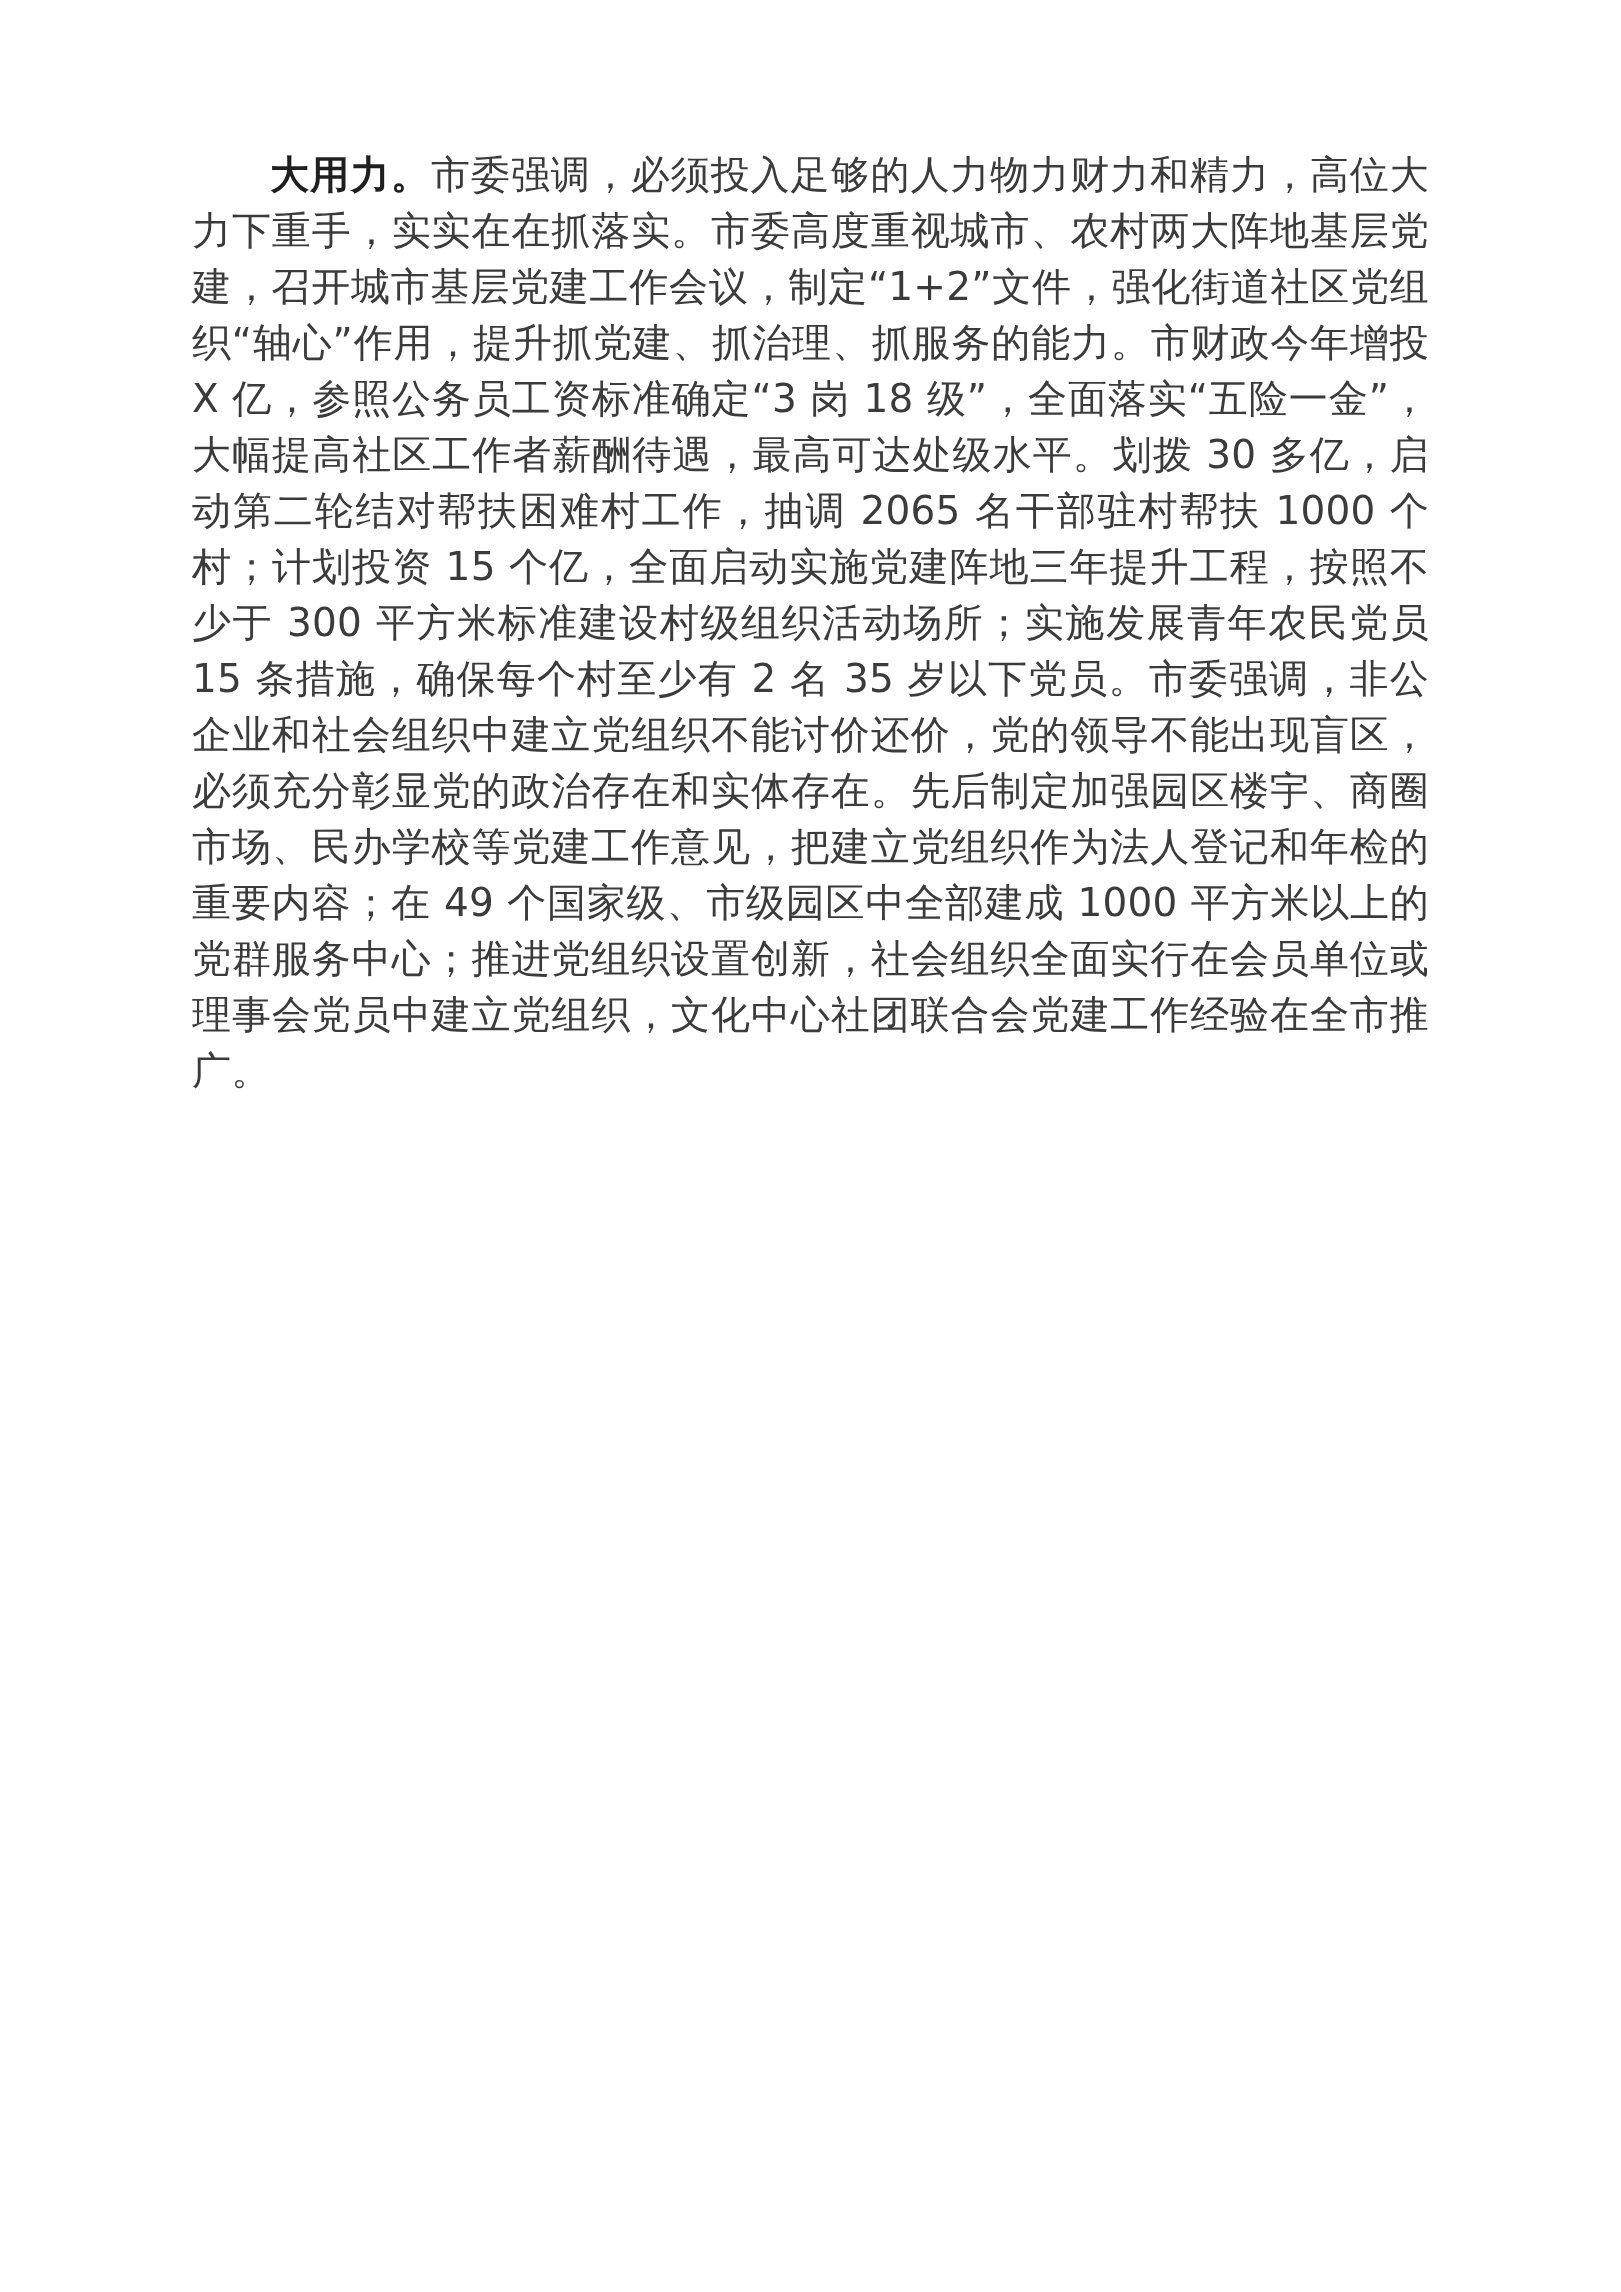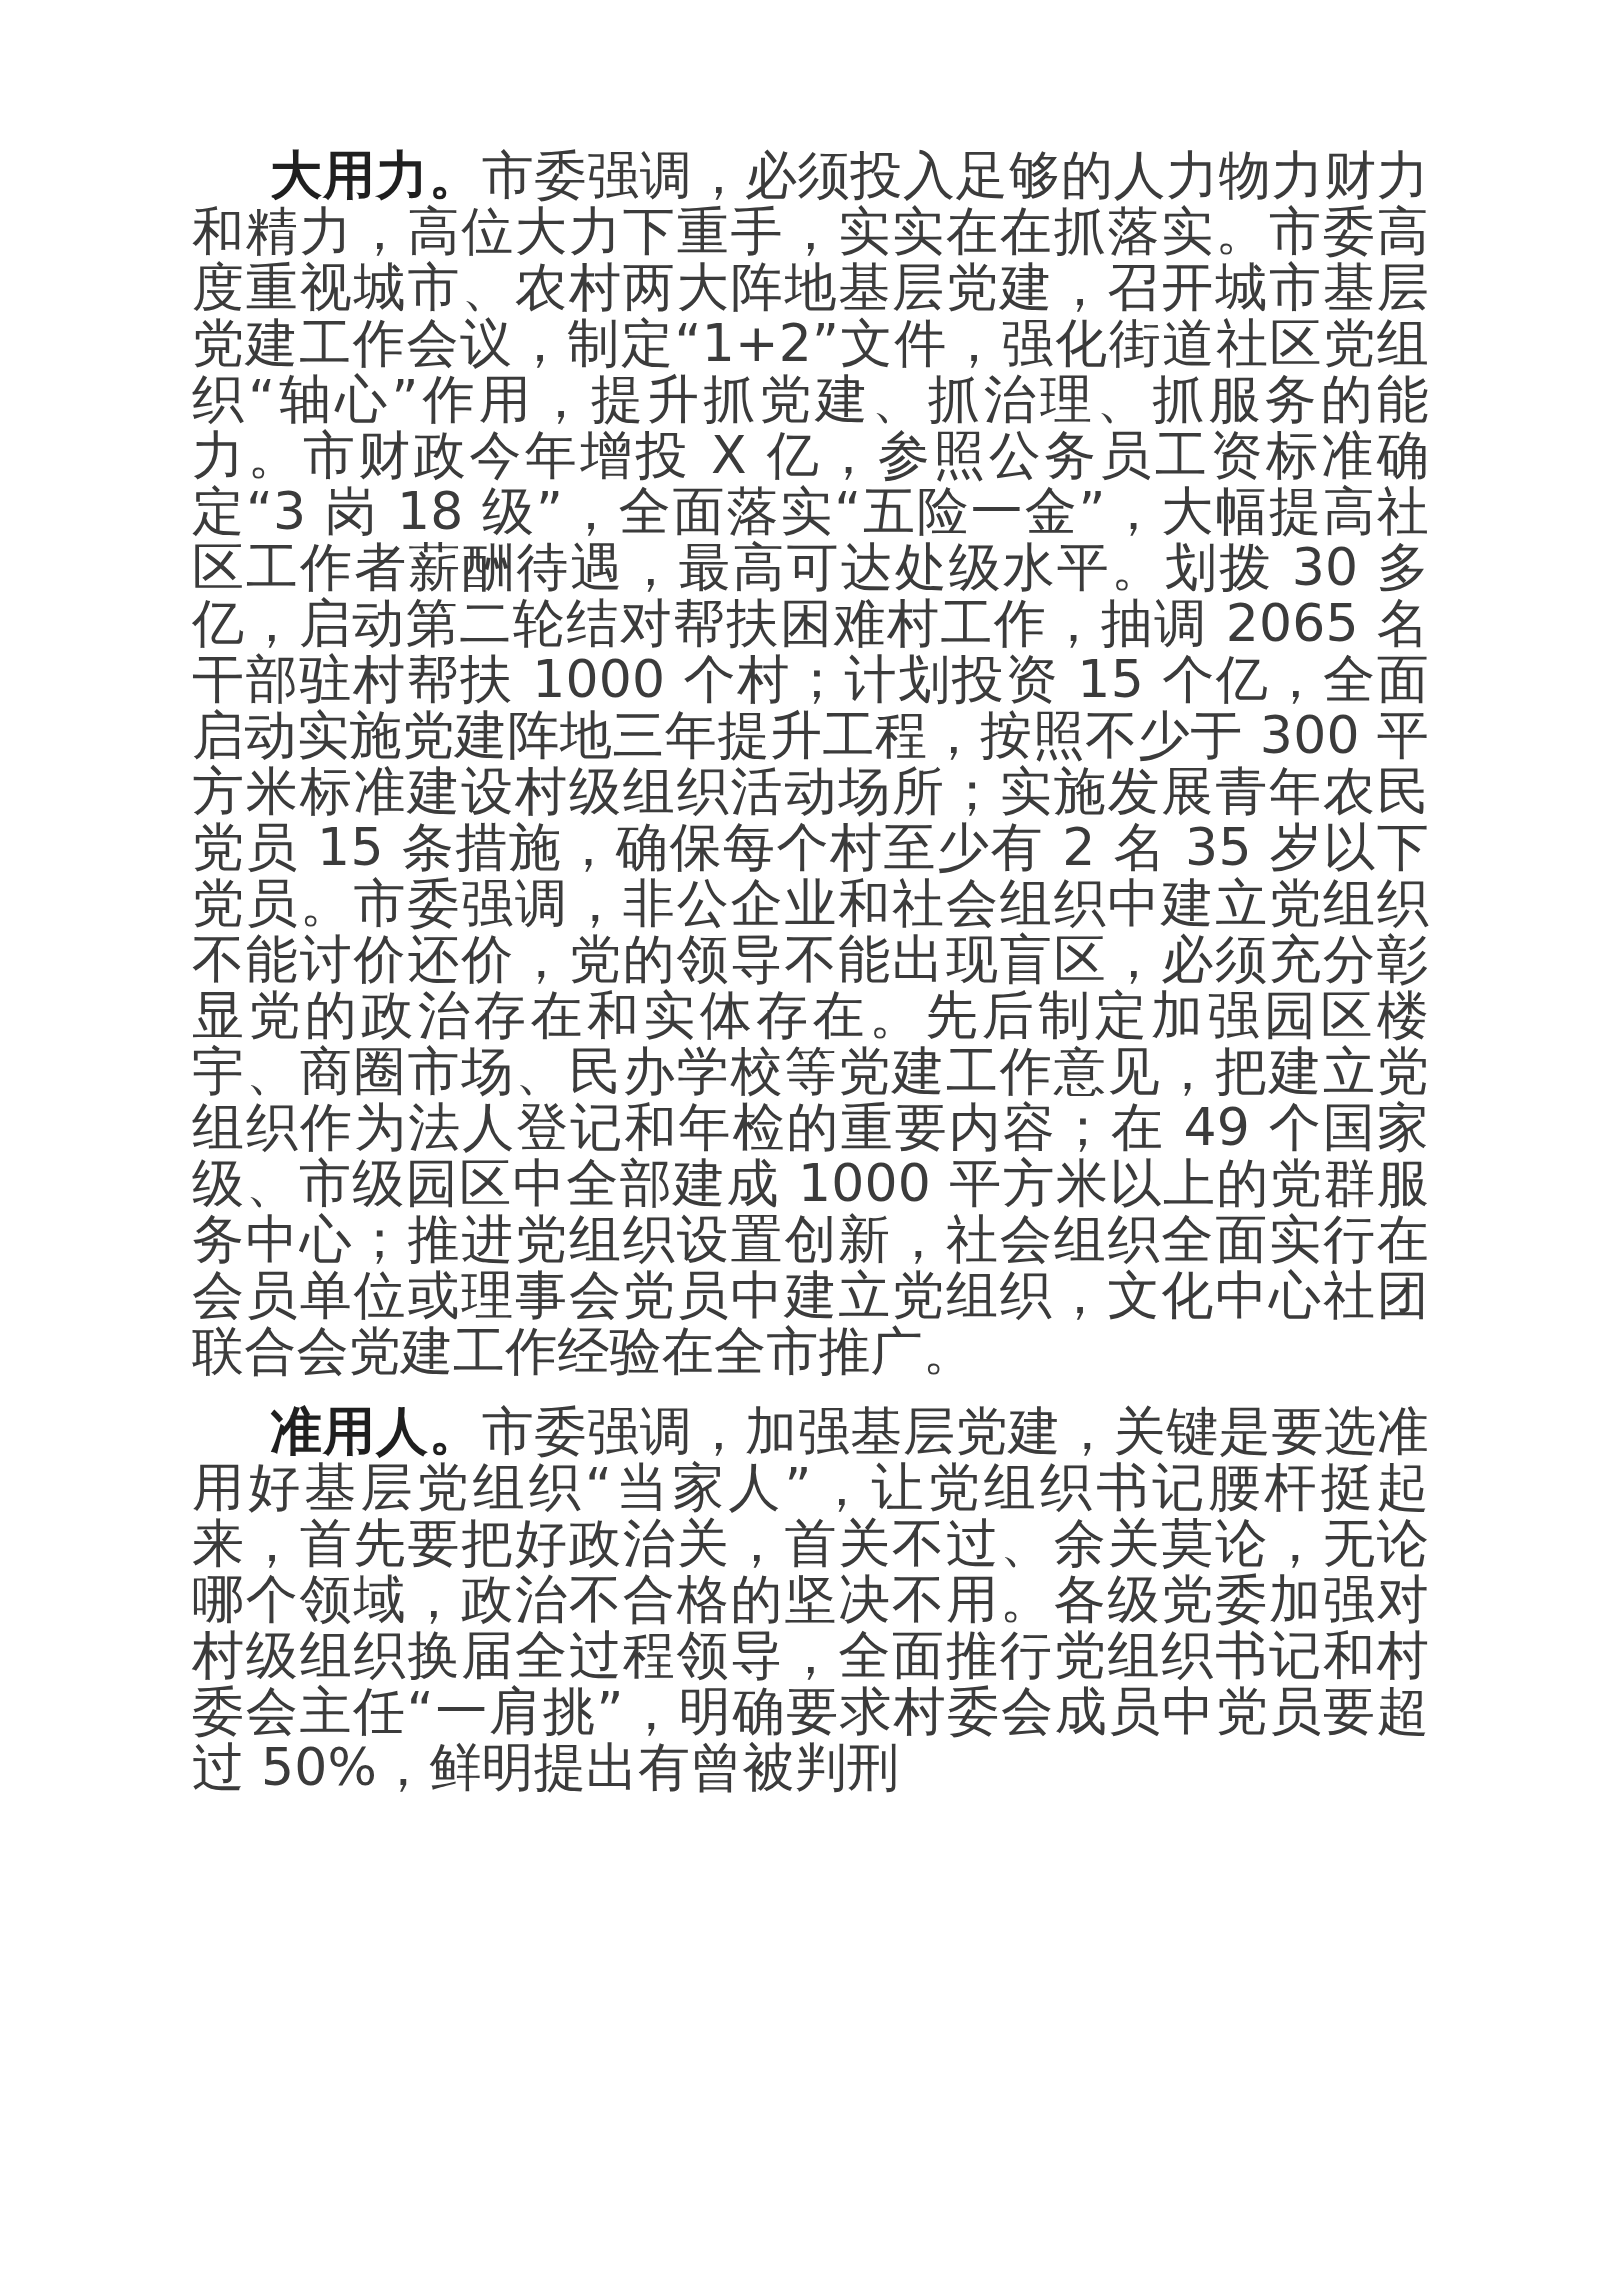--- a/index.html
+++ b/index.html
@@ -19,21 +19,21 @@
     overflow: hidden;
   }
   .content {
     position: absolute;
     left: 192px;
     top: 147px;
     width: 1237px;
   }
   .para {
     margin: 0 0 0 0;
-    font-size: 52px;
+    font-size: 39px;
     line-height: 56px;
     color: #3b3b3b;
     text-align: justify;
     text-justify: inter-character;
     text-indent: 78px;
     letter-spacing: 0.2px;
     font-weight: 400;
   }
   .para + .para {
     margin-top: 23.5px;
@@ -48,17 +48,16 @@
   }
 </style>
 </head>
 <body>
 
 <div class="page">
   <div class="content">
 
     <p class="para"><span class="lead">大用力。</span><span class="body-text">市委强调，必须投入足够的人力物力财力和精力，高位大力下重手，实实在在抓落实。市委高度重视城市、农村两大阵地基层党建，召开城市基层党建工作会议，制定“1+2”文件，强化街道社区党组织“轴心”作用，提升抓党建、抓治理、抓服务的能力。市财政今年增投 X 亿，参照公务员工资标准确定“3 岗 18 级”，全面落实“五险一金”，大幅提高社区工作者薪酬待遇，最高可达处级水平。划拨 30 多亿，启动第二轮结对帮扶困难村工作，抽调 2065 名干部驻村帮扶 1000 个村；计划投资 15 个亿，全面启动实施党建阵地三年提升工程，按照不少于 300 平方米标准建设村级组织活动场所；实施发展青年农民党员 15 条措施，确保每个村至少有 2 名 35 岁以下党员。市委强调，非公企业和社会组织中建立党组织不能讨价还价，党的领导不能出现盲区，必须充分彰显党的政治存在和实体存在。先后制定加强园区楼宇、商圈市场、民办学校等党建工作意见，把建立党组织作为法人登记和年检的重要内容；在 49 个国家级、市级园区中全部建成 1000 平方米以上的党群服务中心；推进党组织设置创新，社会组织全面实行在会员单位或理事会党员中建立党组织，文化中心社团联合会党建工作经验在全市推广。</span></p>
 
-    <p class="para"><span class="lead">准用人。</span><span class="body-text">市委强调，加强基层党建，关键是要选准用好基层党组织“当家人”，让党组织书记腰杆挺起来，首先要把好政治关，首关不过、余关莫论，无论哪个领域，政治不合格的坚决不用。各级党委加强对村级组织换届全过程领导，全面推行党组织书记和村委会主任“一肩挑”，明确要求村委会成员中党员要超过 50%，鲜明提出有曾被判刑</span></p>
 
   </div>
 </div>
 
 
 </body></html>

